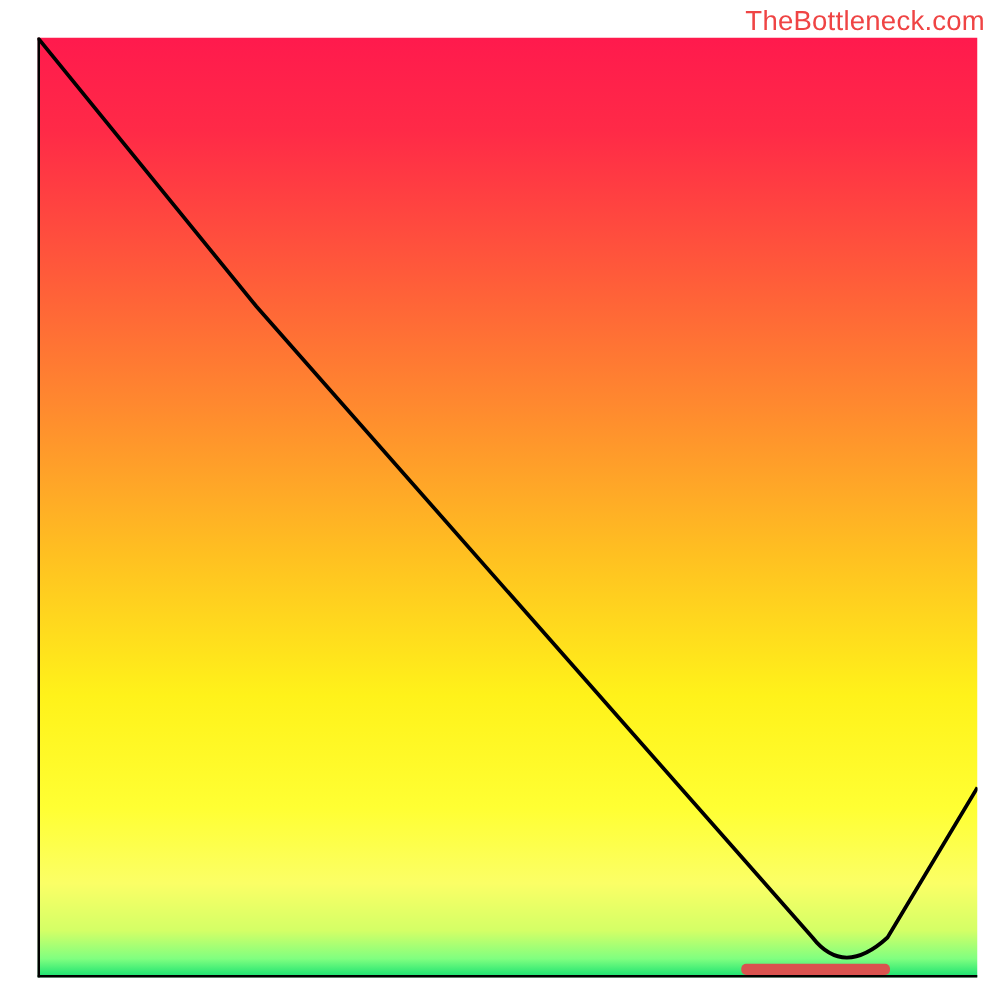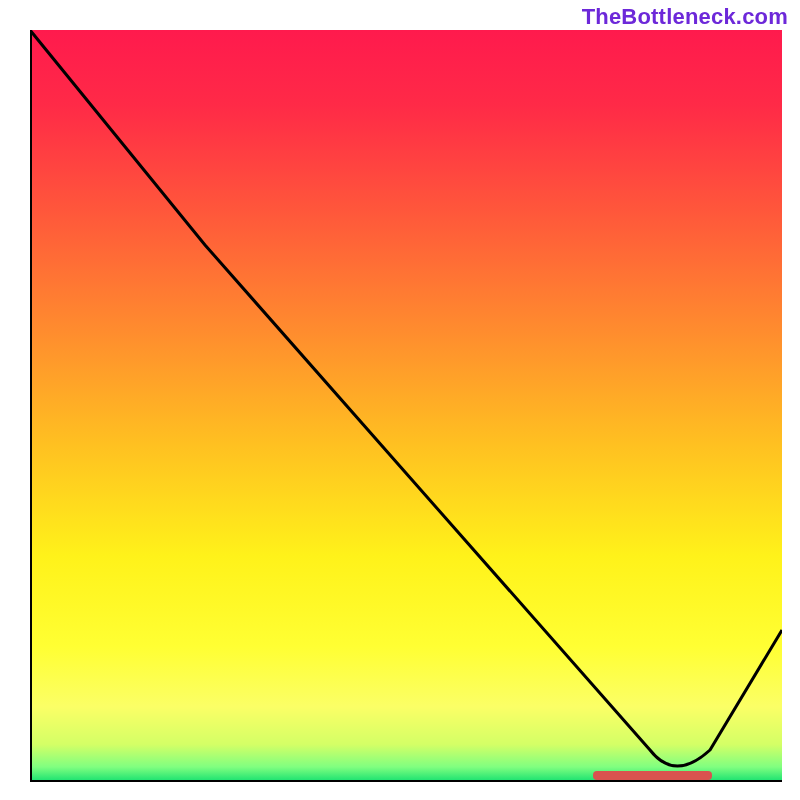--- a/index.html
+++ b/index.html
@@ -13,22 +13,22 @@
   .container {
     position: relative;
     width: 800px;
     height: 800px;
   }
   .watermark {
     position: absolute;
     top: 4px;
     right: 12px;
     font-size: 22px;
-    font-weight: 700;
-    color: #6d28d9;
+    font-weight: 400;
+    color: #ef4444;
     letter-spacing: 0.2px;
   }
   svg.plot {
     position: absolute;
     top: 30px;
     left: 30px;
   }
 </style>
 </head>
 <body>

